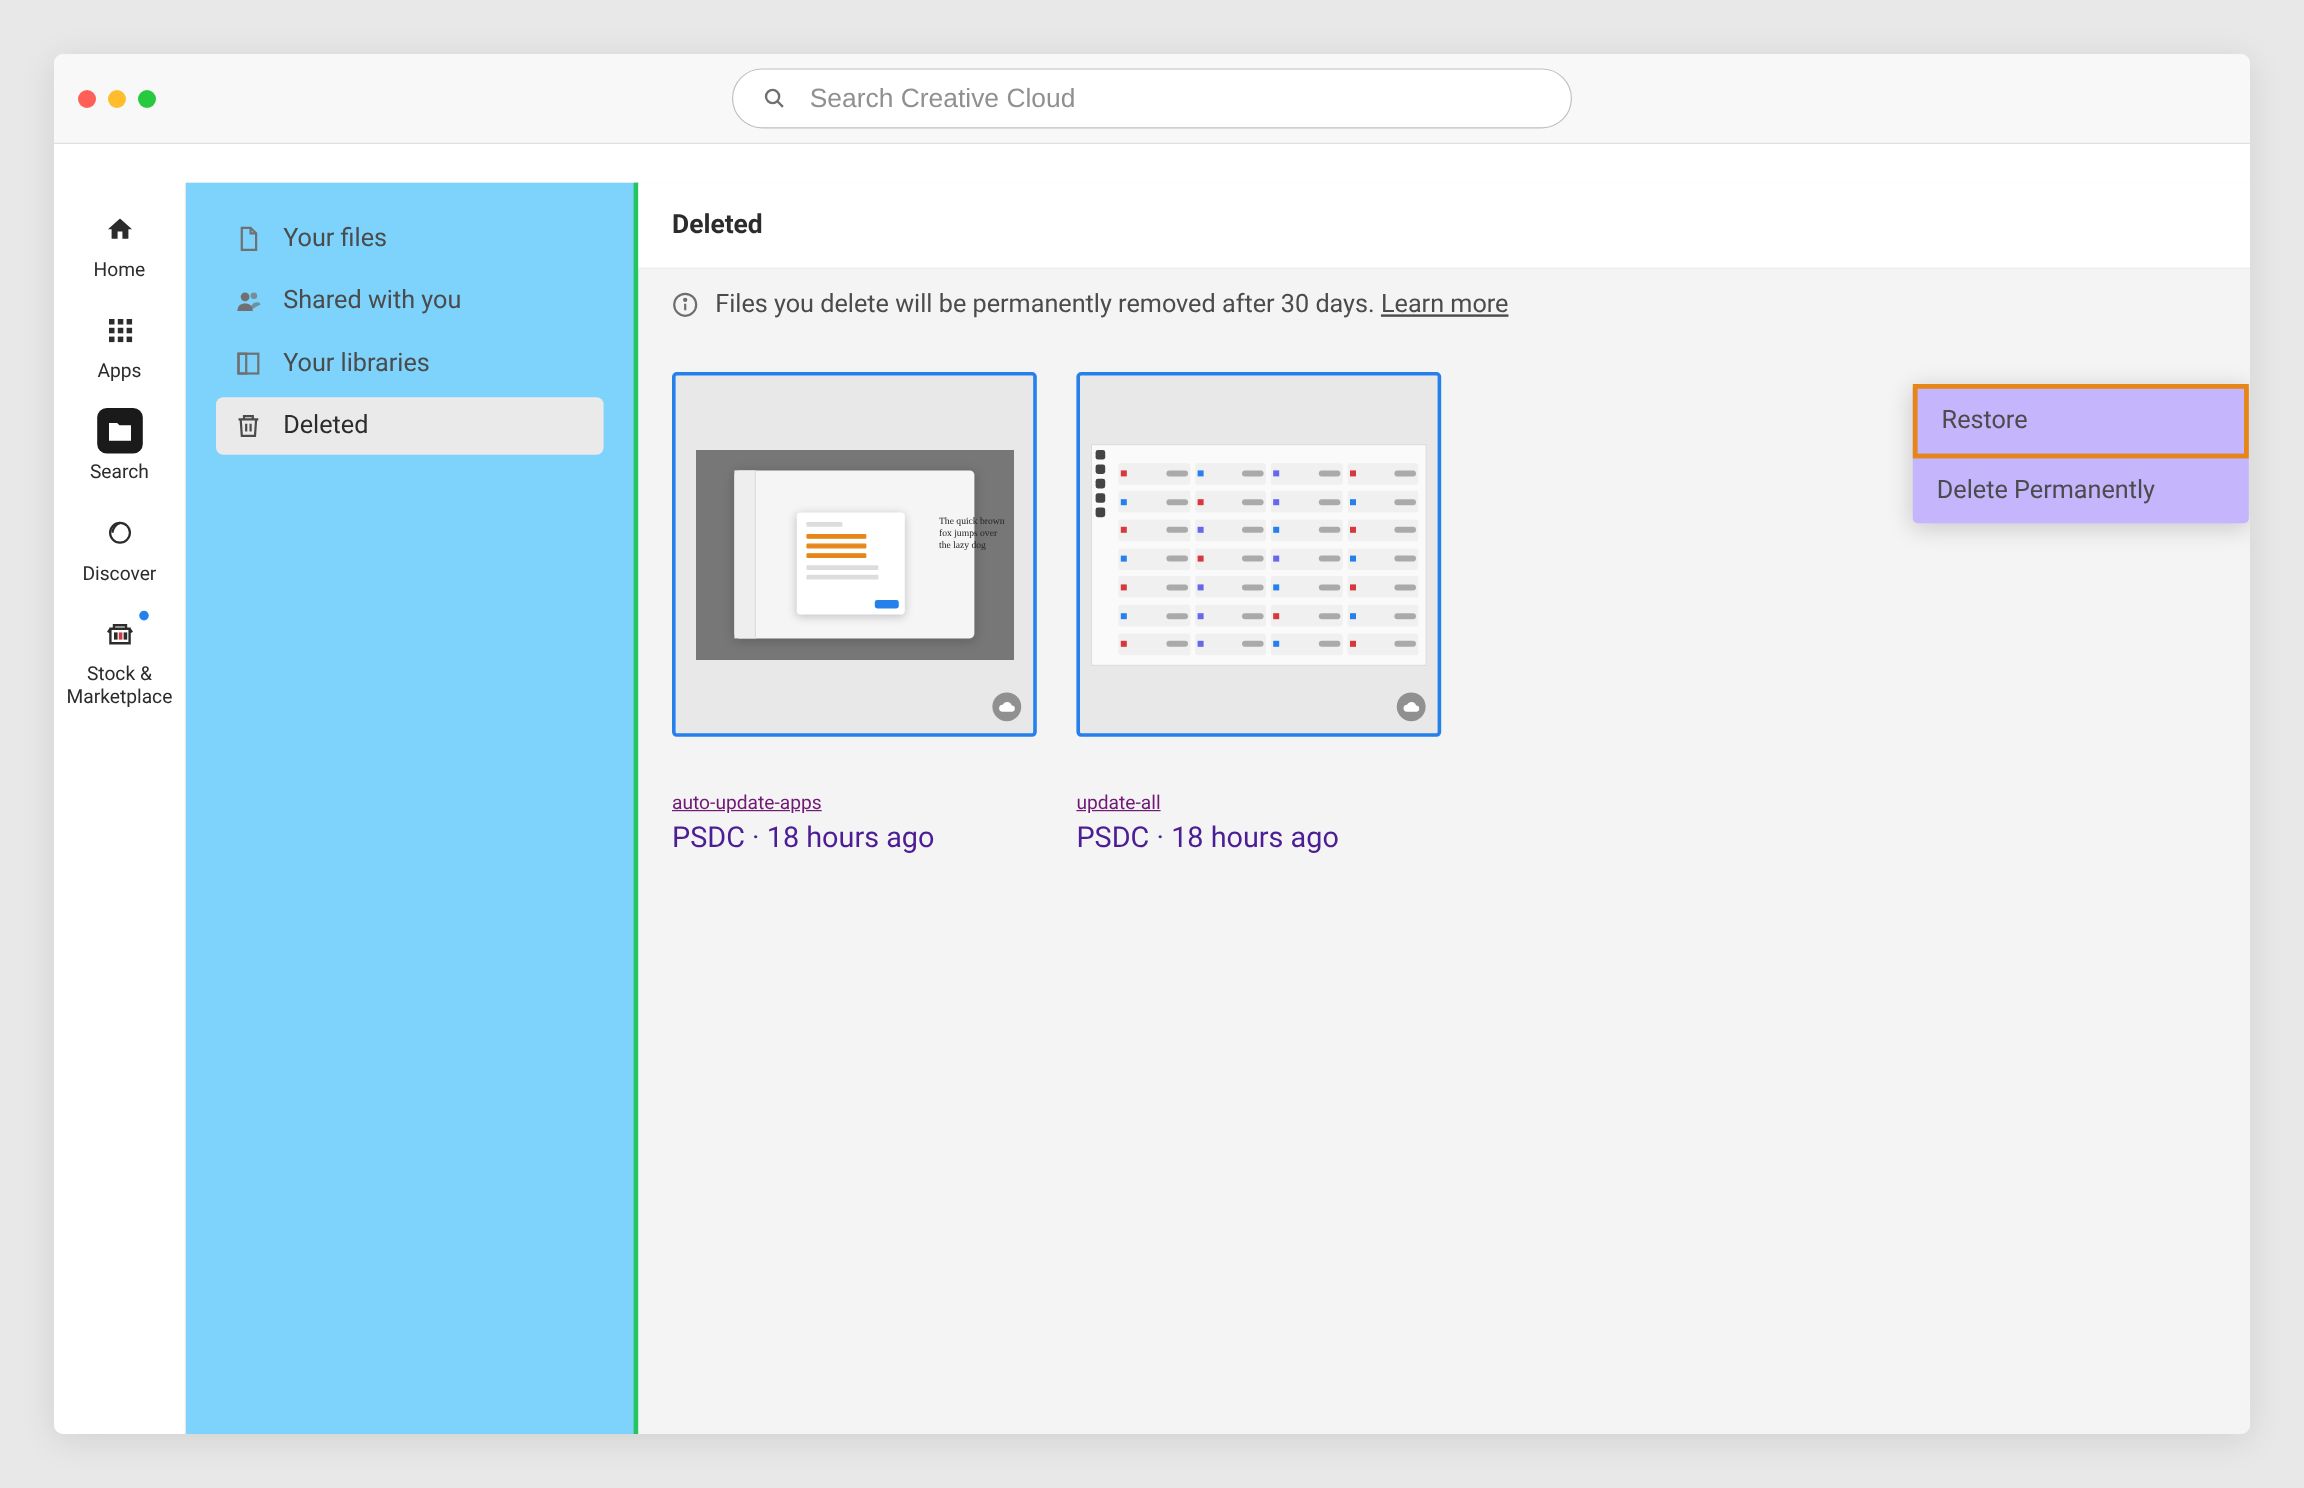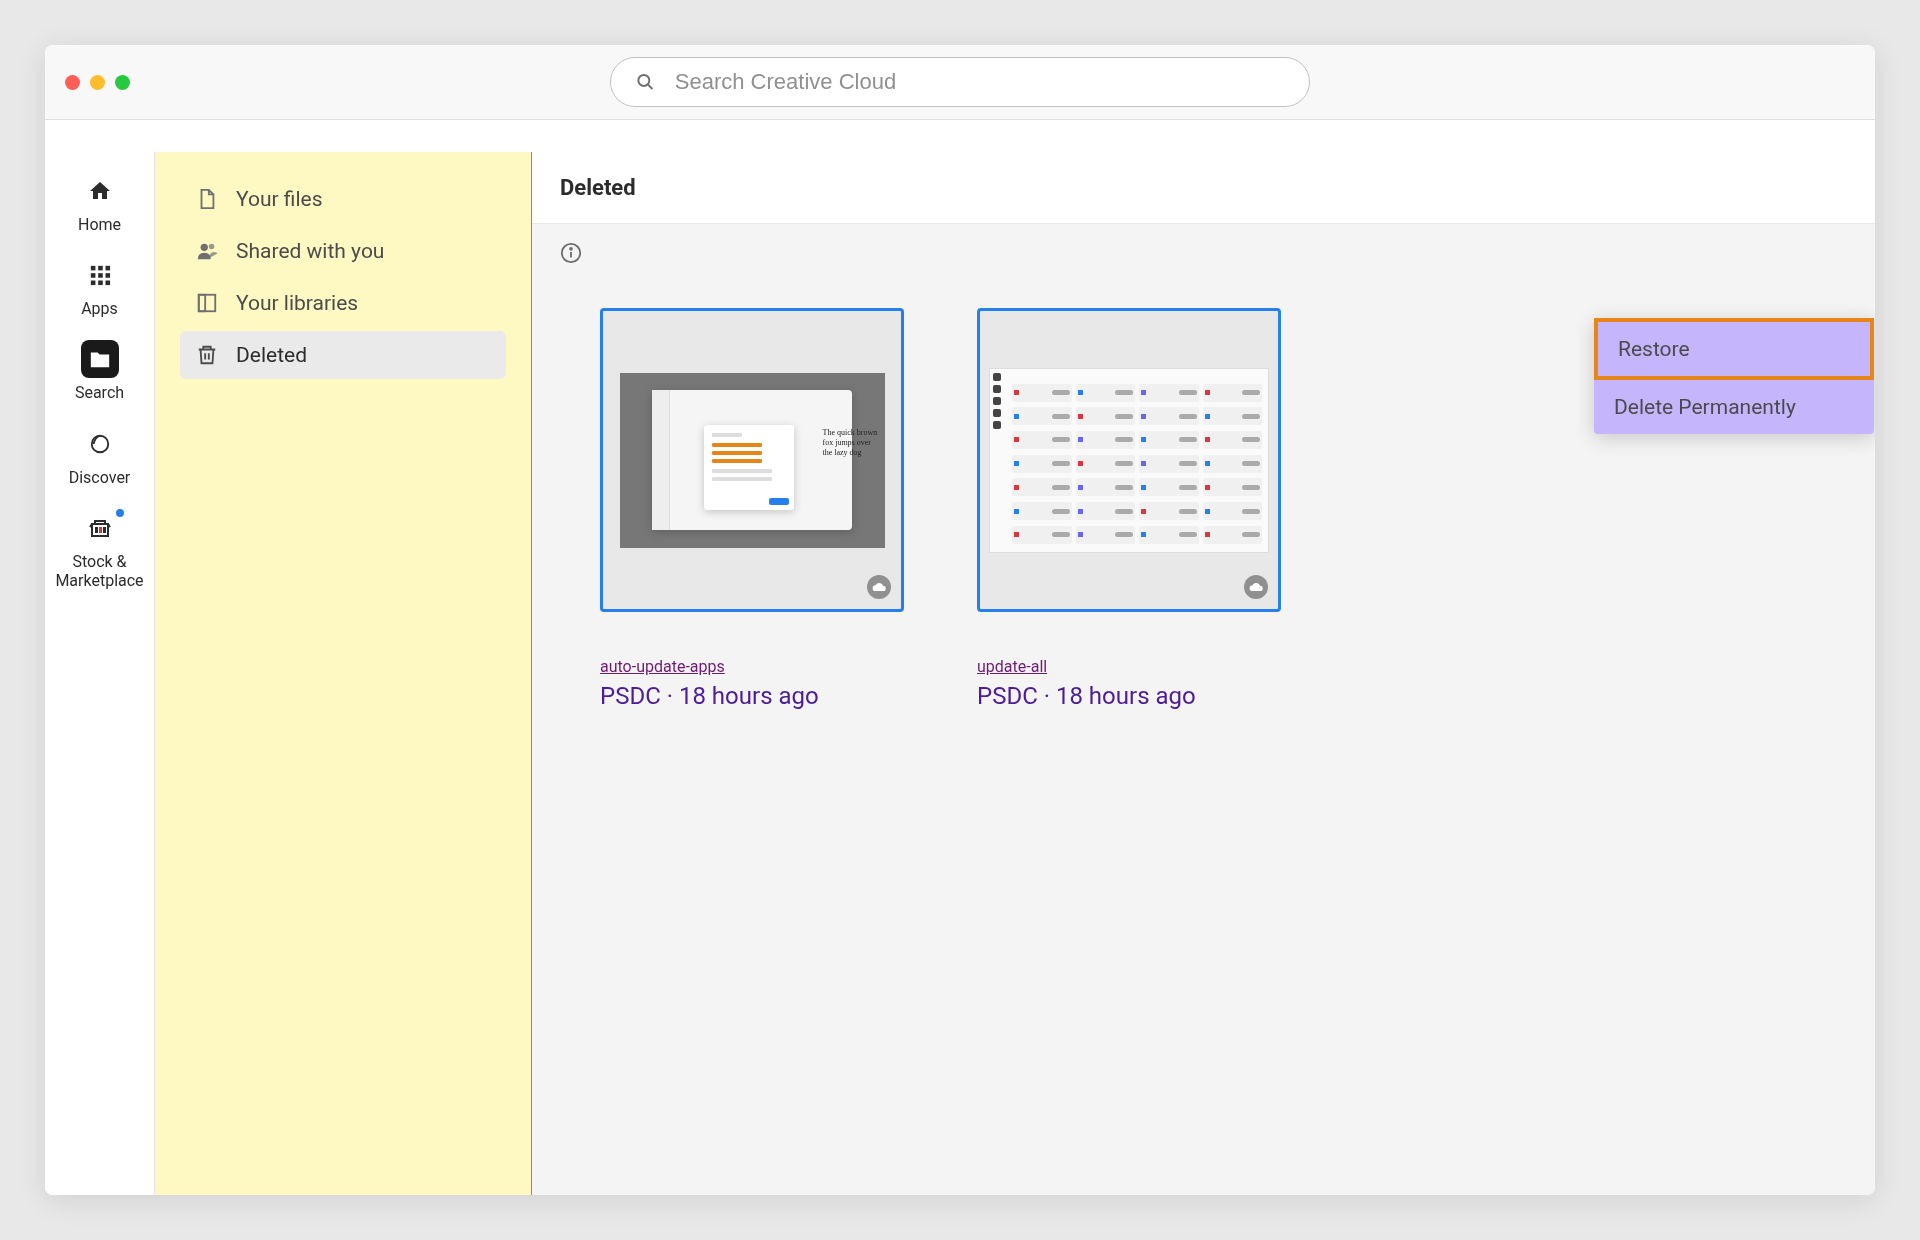--- a/index.html
+++ b/index.html
@@ -131,22 +131,22 @@
       top: -2px;
       right: 28px;
       width: 12px;
       height: 12px;
       background: #2680eb;
       border-radius: 50%;
       border: 2px solid #fff;
     }
     .sidebar2 {
       width: 377px;
-      background: #fef9c3;
-      border-right: 1px solid #22c55e;
+      background: #7dd3fc;
+      border-right: 4px solid #22c55e;
       padding: 23px 25px;
     }
     .nav-item {
       display: flex;
       align-items: center;
       gap: 18px;
       padding: 12px 16px;
       border-radius: 6px;
       cursor: pointer;
       font-size: 21px;
@@ -205,21 +205,20 @@
       cursor: pointer;
     }
     .files-grid {
       padding: 26px 28px;
       display: flex;
       gap: 33px;
       position: relative;
     }
     .file-card {
       width: 304px;
-      margin-left: 40px;
     }
     .file-thumb {
       width: 304px;
       height: 304px;
       background: #e8e8e8;
       border: 3px solid #2680eb;
       border-radius: 4px;
       position: relative;
       display: flex;
       align-items: center;
@@ -473,20 +472,21 @@
     <div class="main">
       <div class="main-header">
         <div class="main-title">Deleted</div>
       </div>
       <div class="info-bar">
         <svg class="info-icon" viewBox="0 0 24 24" fill="none" stroke="currentColor" stroke-width="2">
             <circle cx="12" cy="12" r="10"></circle>
             <line x1="12" y1="11" x2="12" y2="17"></line>
             <circle cx="12" cy="7.5" r="1" fill="currentColor"></circle>
           </svg>
+        <span><span>Files you delete will be permanently removed after 30 days. </span><a class="learn-more">Learn more</a></span>
       </div>
       <div class="files-grid">
         <div class="file-card">
           <div class="file-thumb">
             <div class="file-thumb-inner">
               <div class="file-thumb-window">
                 <div class="mini-sidebar"></div>
                 <div class="mini-content">
                   <div class="mini-dialog">
                     <div class="line" style="width:30px"></div>

